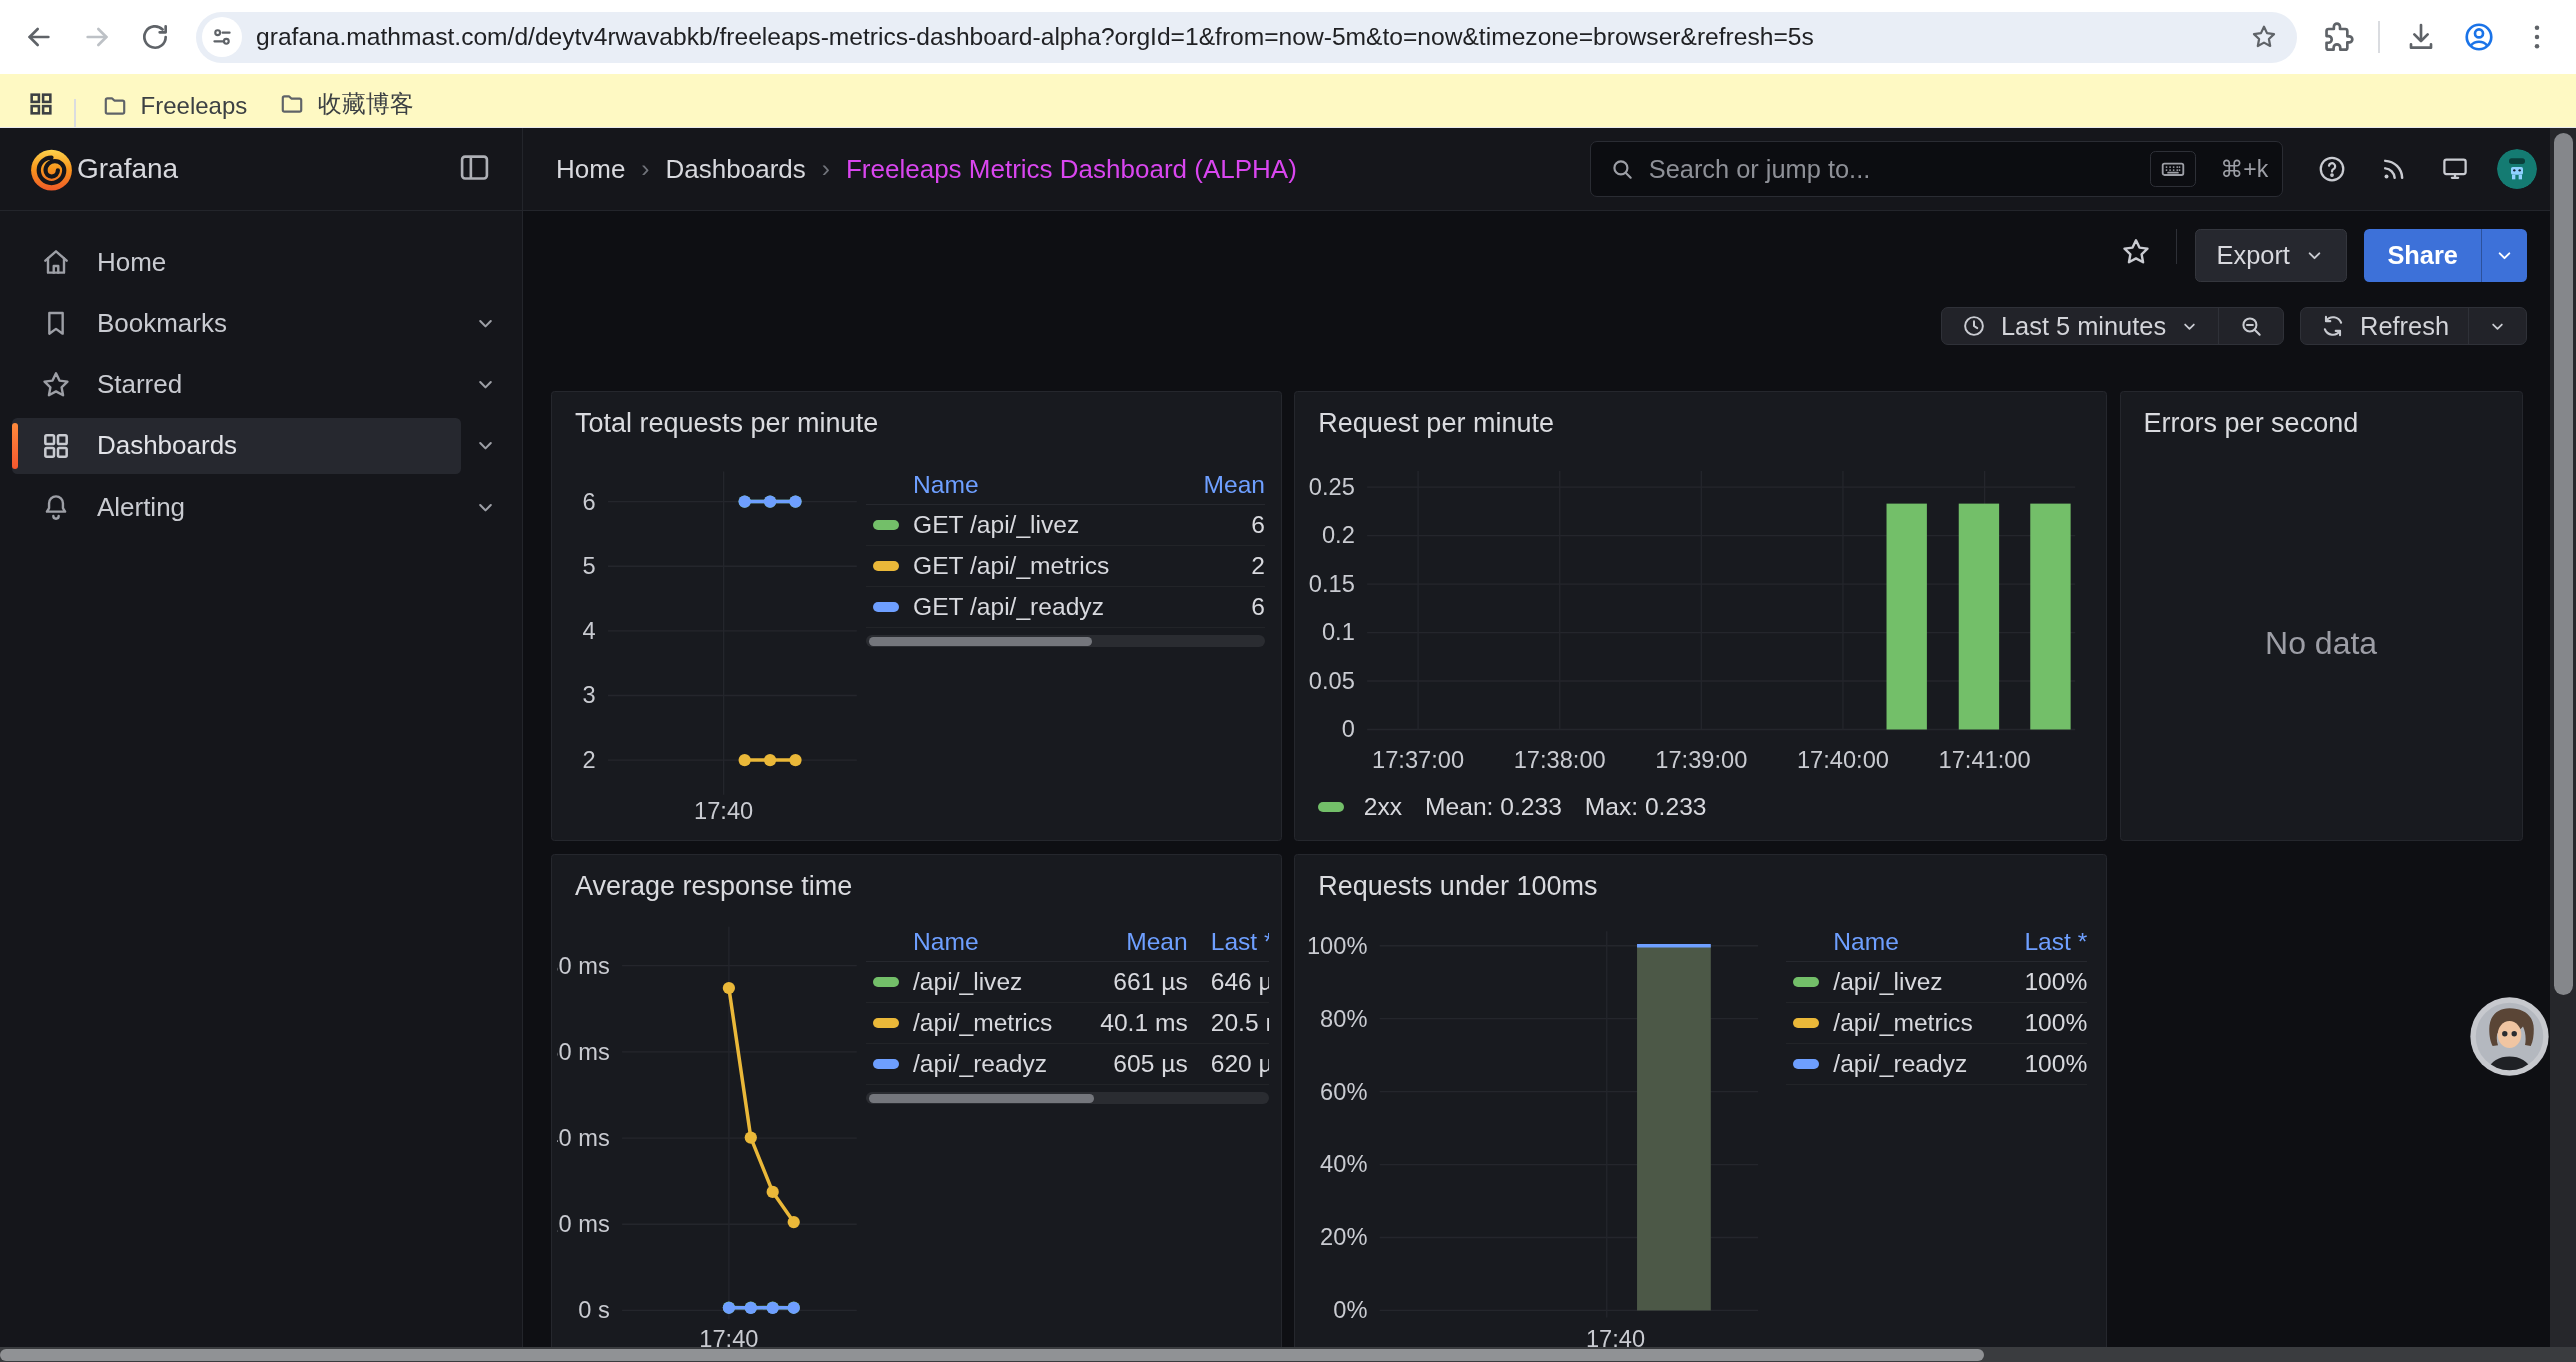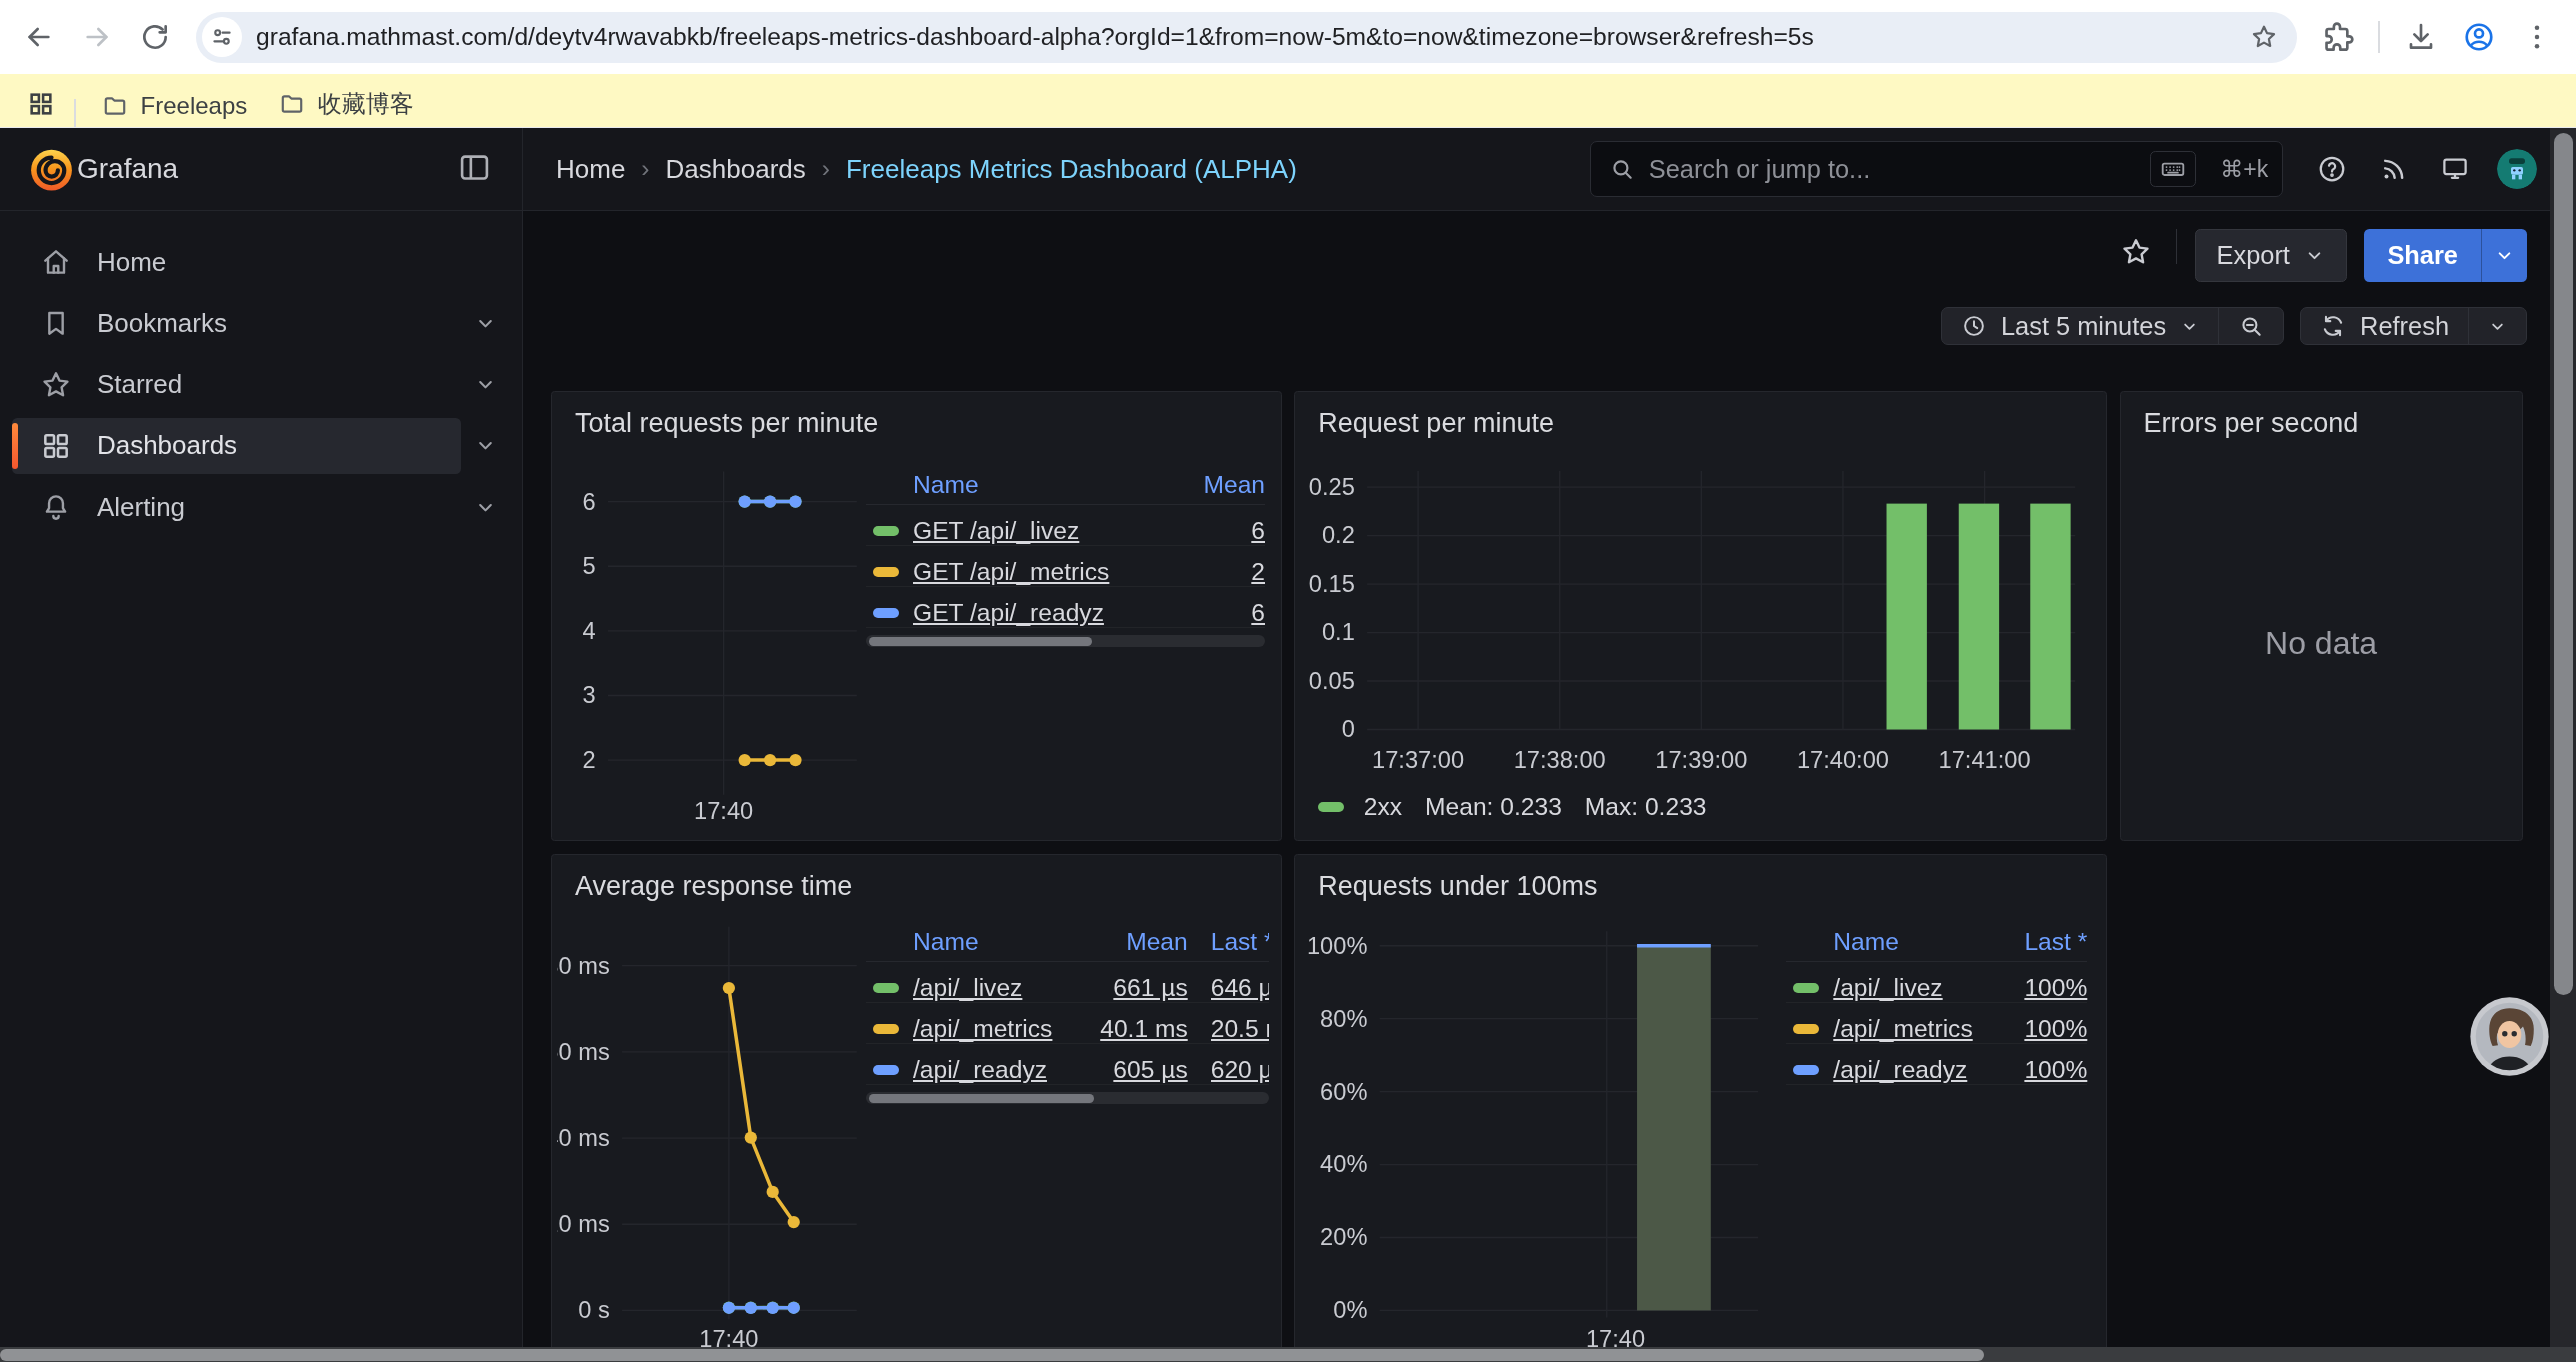--- a/index.html
+++ b/index.html
@@ -50,21 +50,21 @@
   .nav-item.active .nav-icon { color:#C9CBD1; }
   .nav-label { font-size:26px; color:#C9CBD1; }
   .nav-item.active .nav-label { color:#E2E3E8; }
   .nav-chev { width:49px; height:49px; display:flex; align-items:center; justify-content:center; color:#9D9FA6; flex:none; }
   .nav-chev svg { width:23px; height:23px; }
 
   
   .content { flex:1; display:flex; flex-direction:column; min-width:0; }
   .topbar { height:83px; flex:none; background:#15161B; border-bottom:0.9px solid #23252B; display:flex; align-items:center; padding:0 39px 0 33px; }
   .crumb { font-size:26px; color:#D8D9DE; white-space:nowrap; }
-  .crumb.muted { color:#7dd3fc; }
+  .crumb.muted { color:#d946ef; }
   .crumb-sep { font-size:24.6px; color:#70737A; padding:0 16px; }
   .searchbox { margin-left:auto; width:693px; height:56px; background:#0C0D11; border:0.9px solid #2A2C33; border-radius:7px; display:flex; align-items:center; padding:0 14px 0 17.5px; gap:14px; }
   .searchbox .mag { width:26px; height:26px; color:#9D9FA6; flex:none; }
   .search-ph { flex:1; font-size:25.4px; color:#8E9097; white-space:nowrap; overflow:hidden; }
   .kbd-badge { border:0.9px solid #2E3037; border-radius:5.3px; padding:4.4px 8.8px; color:#9D9FA6; display:flex; align-items:center; }
   .kbd-badge svg { width:26px; height:26px; }
   .shortcut { font-size:23px; color:#9D9FA6; margin-left:10.5px; white-space:nowrap; }
   .top-icons { display:flex; align-items:center; gap:12.3px; margin-left:24.6px; }
   .top-ic { width:49px; height:49px; display:flex; align-items:center; justify-content:center; color:#C9CBD1; }
   .top-ic svg { width:30px; height:30px; }
@@ -94,21 +94,21 @@
     grid-template-columns:731px 813px 403px; grid-template-rows:450px 509px; column-gap:12.3px; row-gap:13px; }
   .panel { background:#181A1F; border:0.9px solid #25272D; border-radius:3.5px; position:relative; overflow:hidden; }
   .p-title { position:absolute; top:16px; left:23px; font-size:27px; color:#DADBDF; font-weight:500; white-space:nowrap; }
   .nodata { position:absolute; left:0; right:0; top:52%; text-align:center; font-size:32px; color:#9D9EA6; }
 
   .plot { position:absolute; }
   .plot svg { display:block; }
 
   .lt { position:absolute; font-size:24.6px; color:#D8D9DE; }
   .lt-head { display:flex; align-items:center; height:39px; border-bottom:0.9px solid #26282E; color:var(--link); font-weight:500; }
-  .lt-row { display:flex; align-items:flex-end; height:41px; border-bottom:0.9px solid #222428;text-decoration:underline; }
+  .lt-row { display:flex; align-items:center; height:41px; border-bottom:0.9px solid #222428; }
   .lt-name { flex:1; display:flex; align-items:center; min-width:0; white-space:nowrap; }
   .lt-head .lt-name { padding-left:47px; }
   .swatch { width:26px; height:10.5px; border-radius:5.3px; margin:0 14px 0 7px; flex:none; }
   .lt-col { flex:none; white-space:nowrap; }
   .lt-col.right { text-align:right; }
   .lt-col.clip { overflow:hidden; text-align:left; margin-left:23px; }
   .lt-scroll { margin-top:7px; height:12.3px; background:#2A2C31; border-radius:6.1px; position:relative; }
   .lt-thumb { position:absolute; left:2.6px; top:1.8px; height:8.8px; width:56%; background:#74767C; border-radius:4.4px; }
 
   .p2-legend { position:absolute; left:23px; bottom:19px; display:flex; align-items:center; gap:23px; font-size:24.6px; color:#D8D9DE; }

